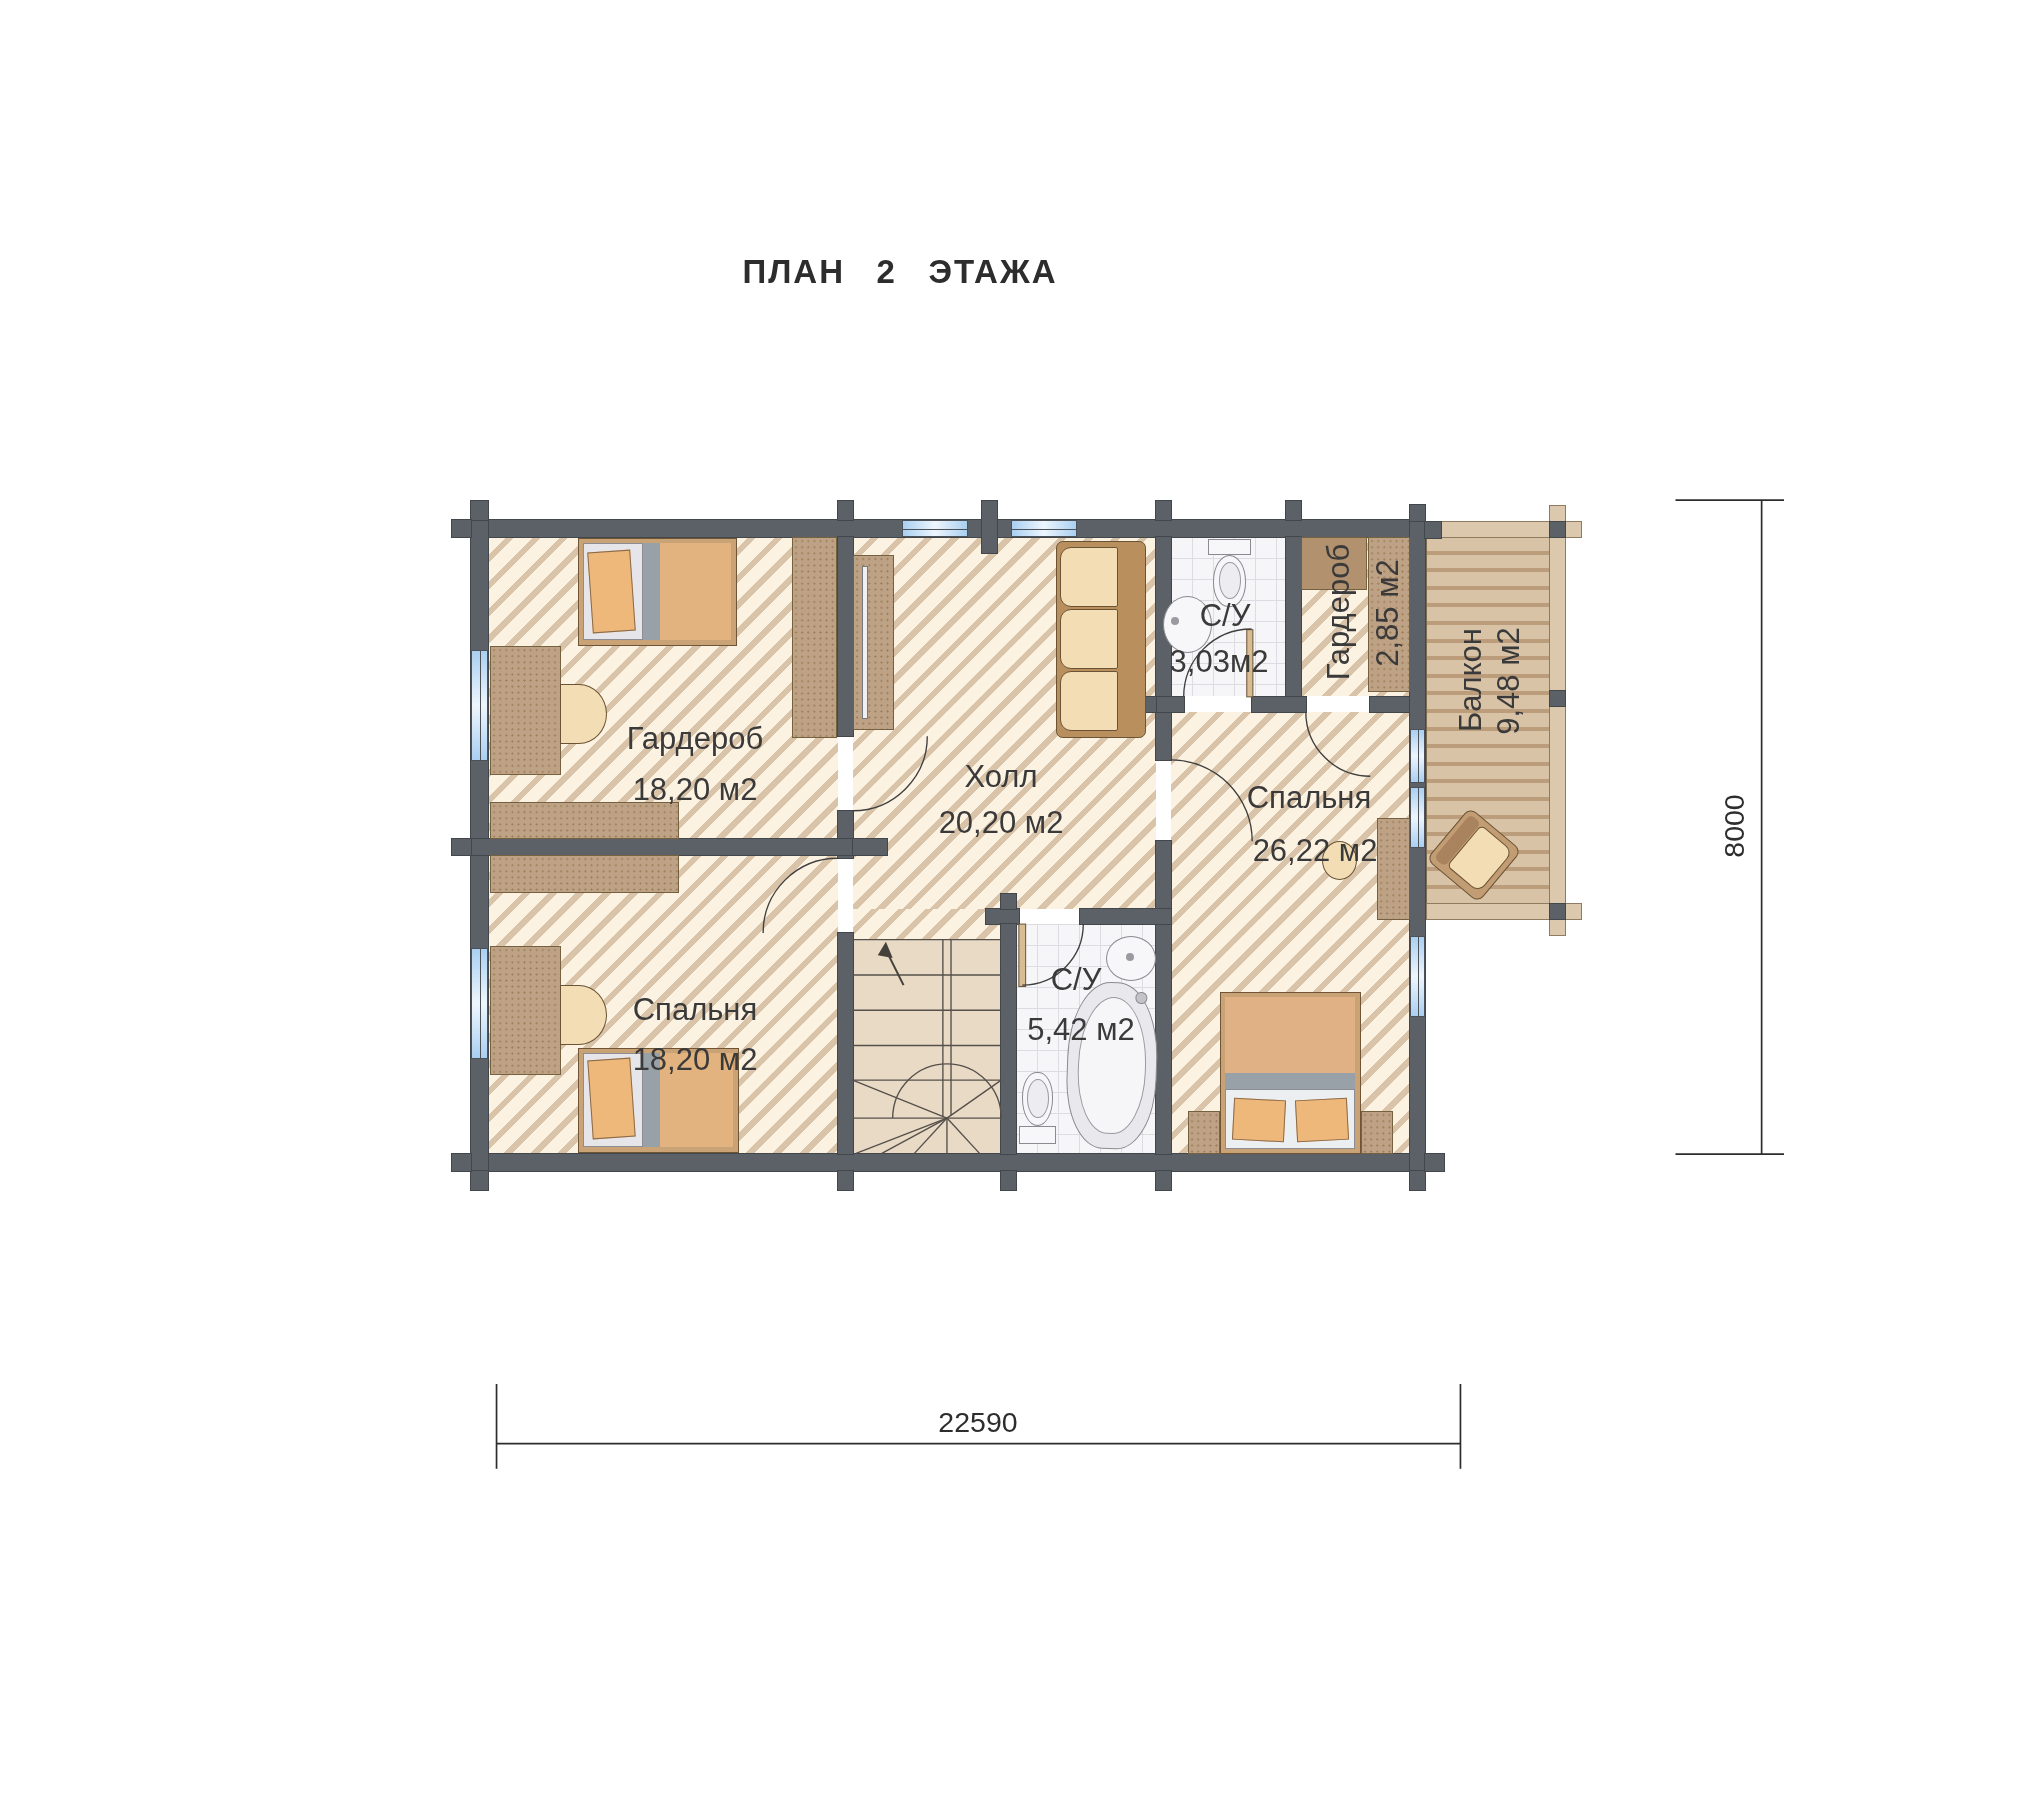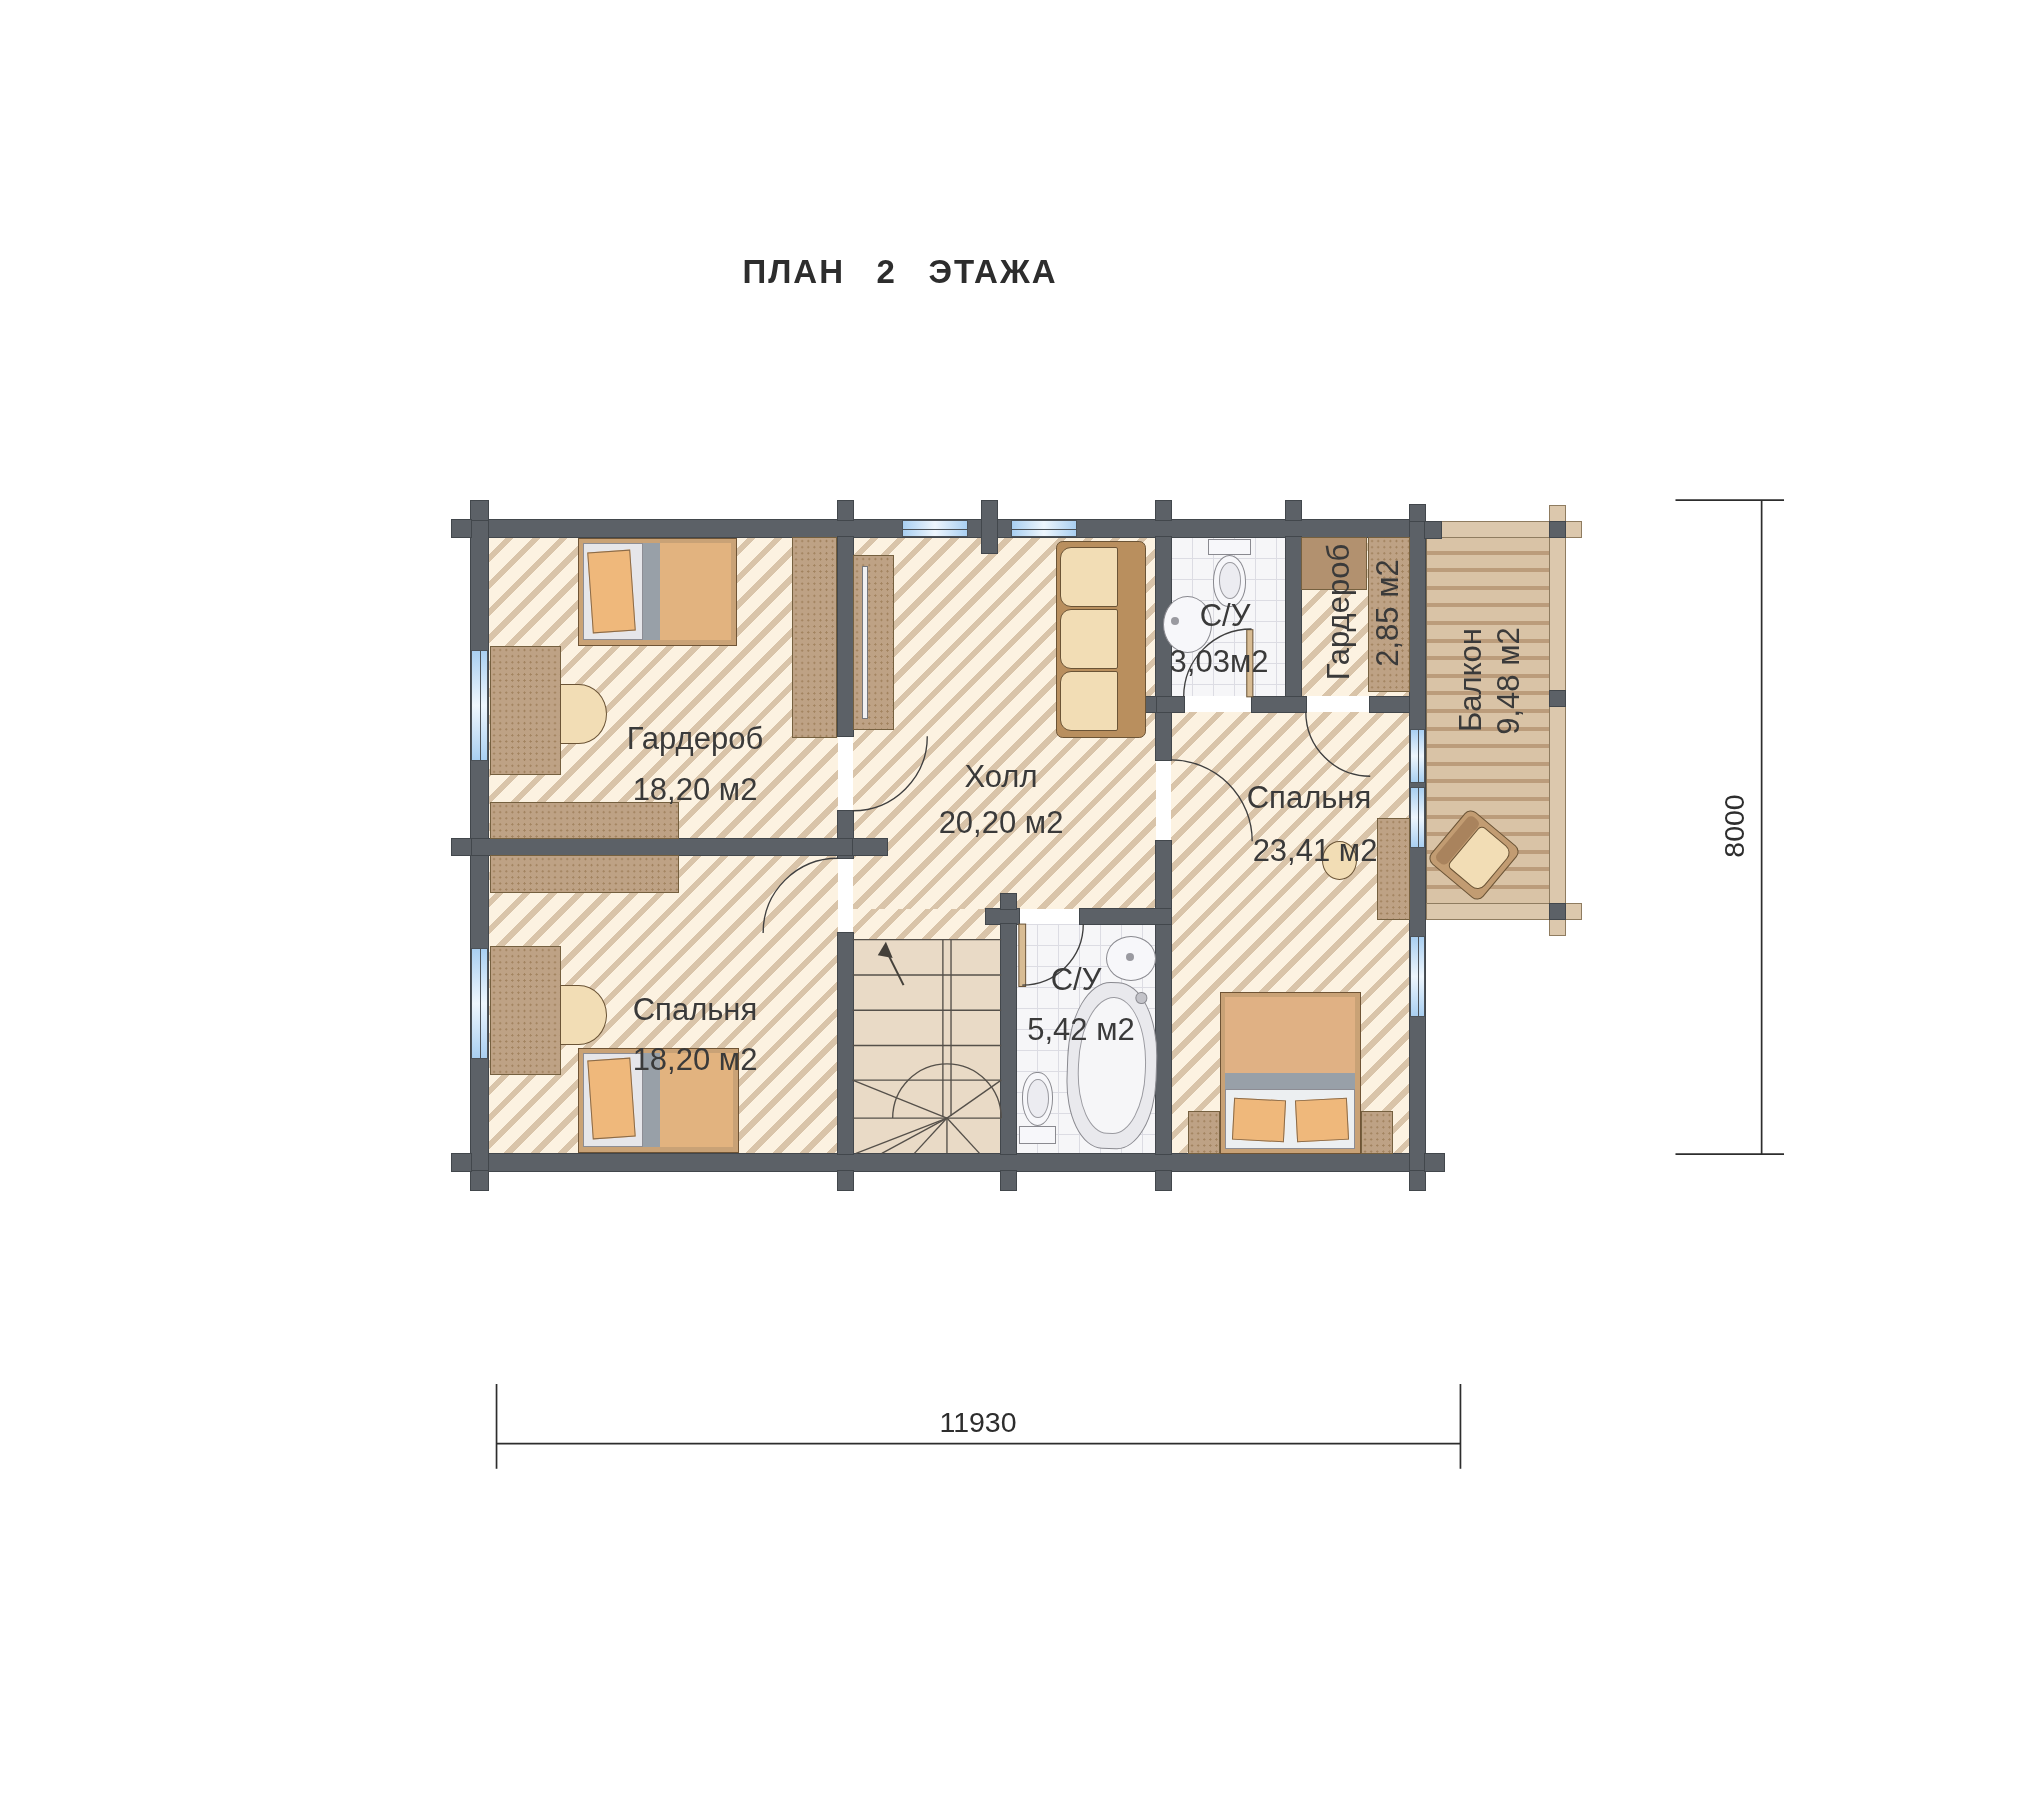--- a/index.html
+++ b/index.html
@@ -237,22 +237,22 @@
   <div class="lbl" style="left:1225px;top:616px;">С/У</div>
   <div class="lbl" style="left:1219px;top:662px;">3,03м2</div>
 
   <div class="lbl rot" style="left:1339px;top:612px;">Гардероб</div>
   <div class="lbl rot" style="left:1388px;top:613px;">2,85  м2</div>
 
   <div class="lbl rot" style="left:1471px;top:680px;">Балкон</div>
   <div class="lbl rot" style="left:1509px;top:681px;">9,48  м2</div>
 
   <div class="lbl" style="left:1309px;top:798px;">Спальня</div>
-  <div class="lbl" style="left:1315px;top:851px;">23,41  м2</div>
+  <div class="lbl" style="left:1315px;top:851px;">26,22  м2</div>
 
   <div class="lbl" style="left:1076px;top:980px;">С/У</div>
   <div class="lbl" style="left:1081px;top:1030px;">5,42  м2</div>
 
-  <div class="dim" style="left:978px;top:1422px;">11930</div>
+  <div class="dim" style="left:978px;top:1422px;">22590</div>
   <div class="dim rot" style="left:1734px;top:826px;">8000</div>
 
 </div>
 
 
 </body></html>

